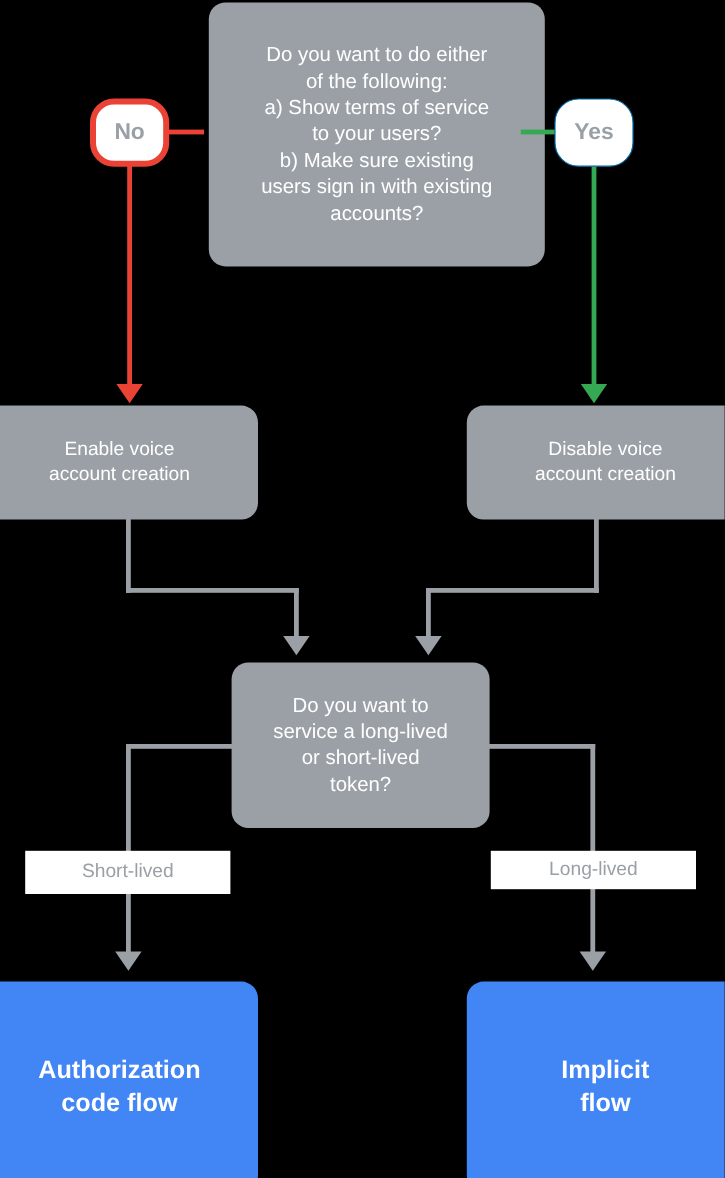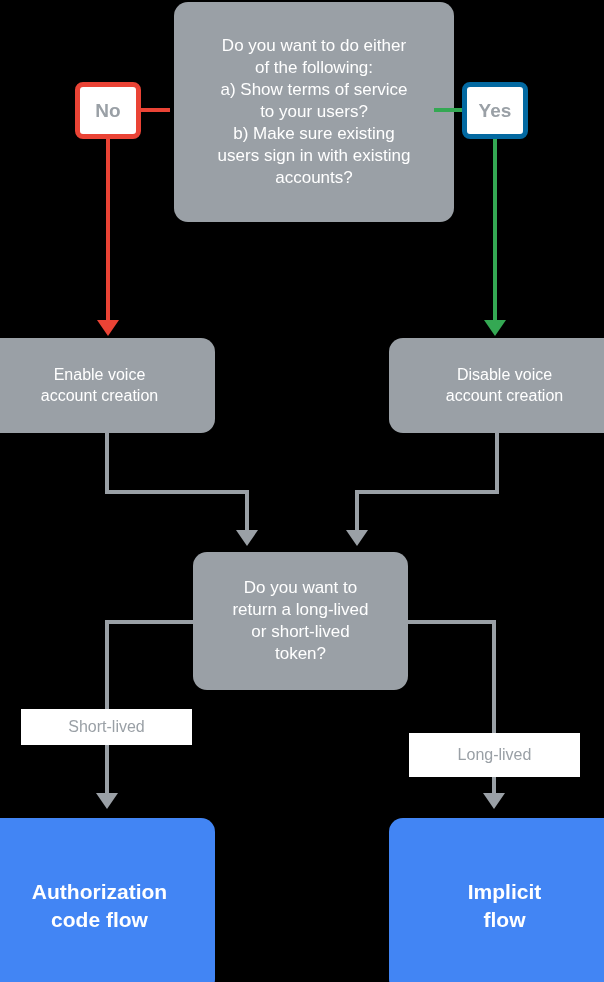--- a/index.html
+++ b/index.html
@@ -42,28 +42,28 @@
   }
 
   
   .badge {
     position: absolute;
     box-sizing: border-box;
     display: flex;
     align-items: center;
     justify-content: center;
     background: #ffffff;
-    border-radius: 8px;
+    border-radius: 20px;
     font-weight: bold;
     font-size: 19px;
     color: #9aa0a6;
     z-index: 6;
   }
   .badge-no  { border: 5px solid #ea4335; }
-  .badge-yes { border: 5px solid #0369a1; }
+  .badge-yes { border: 1px solid #0369a1; }
 
   
   .edge-label {
     position: absolute;
     box-sizing: border-box;
     display: flex;
     align-items: center;
     justify-content: center;
     background: #ffffff;
     color: #9aa0a6;
@@ -145,38 +145,38 @@
   <div class="conn v c-gray" style="left:245px; top:490px; height:42px;"></div>
   <div class="arrow a-gray" style="left:236px; top:530px;"></div>
 
   <div class="conn v c-gray" style="left:495px; top:432px; height:62px;"></div>
   <div class="conn h c-gray" style="left:355px; top:490px; width:144px;"></div>
   <div class="conn v c-gray" style="left:355px; top:490px; height:42px;"></div>
   <div class="arrow a-gray" style="left:346px; top:530px;"></div>
 
   <div class="node gray-node" style="left:193px; top:552px; width:215px; height:138px; font-size:17px;">
     <div class="lines">Do you want to
-return a long-lived
+service a long-lived
 or short-lived
 token?</div>
   </div>
 
   <div class="conn h c-gray" style="left:105px; top:620px; width:92px;"></div>
   <div class="conn v c-gray" style="left:105px; top:620px; height:175px;"></div>
   <div class="arrow a-gray" style="left:96px; top:793px;"></div>
 
   <div class="edge-label" style="left:21px; top:709px; width:171px; height:36px;">
     <span>Short-lived</span>
   </div>
 
   <div class="conn h c-gray" style="left:404px; top:620px; width:92px;"></div>
   <div class="conn v c-gray" style="left:492px; top:620px; height:175px;"></div>
   <div class="arrow a-gray" style="left:483px; top:793px;"></div>
 
-  <div class="edge-label" style="left:409px; top:709px; width:171px; height:44px;margin-top:24px;">
+  <div class="edge-label" style="left:409px; top:709px; width:171px; height:32px;">
     <span>Long-lived</span>
   </div>
 
   <div class="node blue-node" style="left:-16px; top:818px; width:231px; height:175px; font-size:21px;">
     <div class="lines">Authorization
 code flow</div>
   </div>
 
   <div class="node blue-node" style="left:389px; top:818px; width:231px; height:175px; font-size:21px;">
     <div class="lines">Implicit

